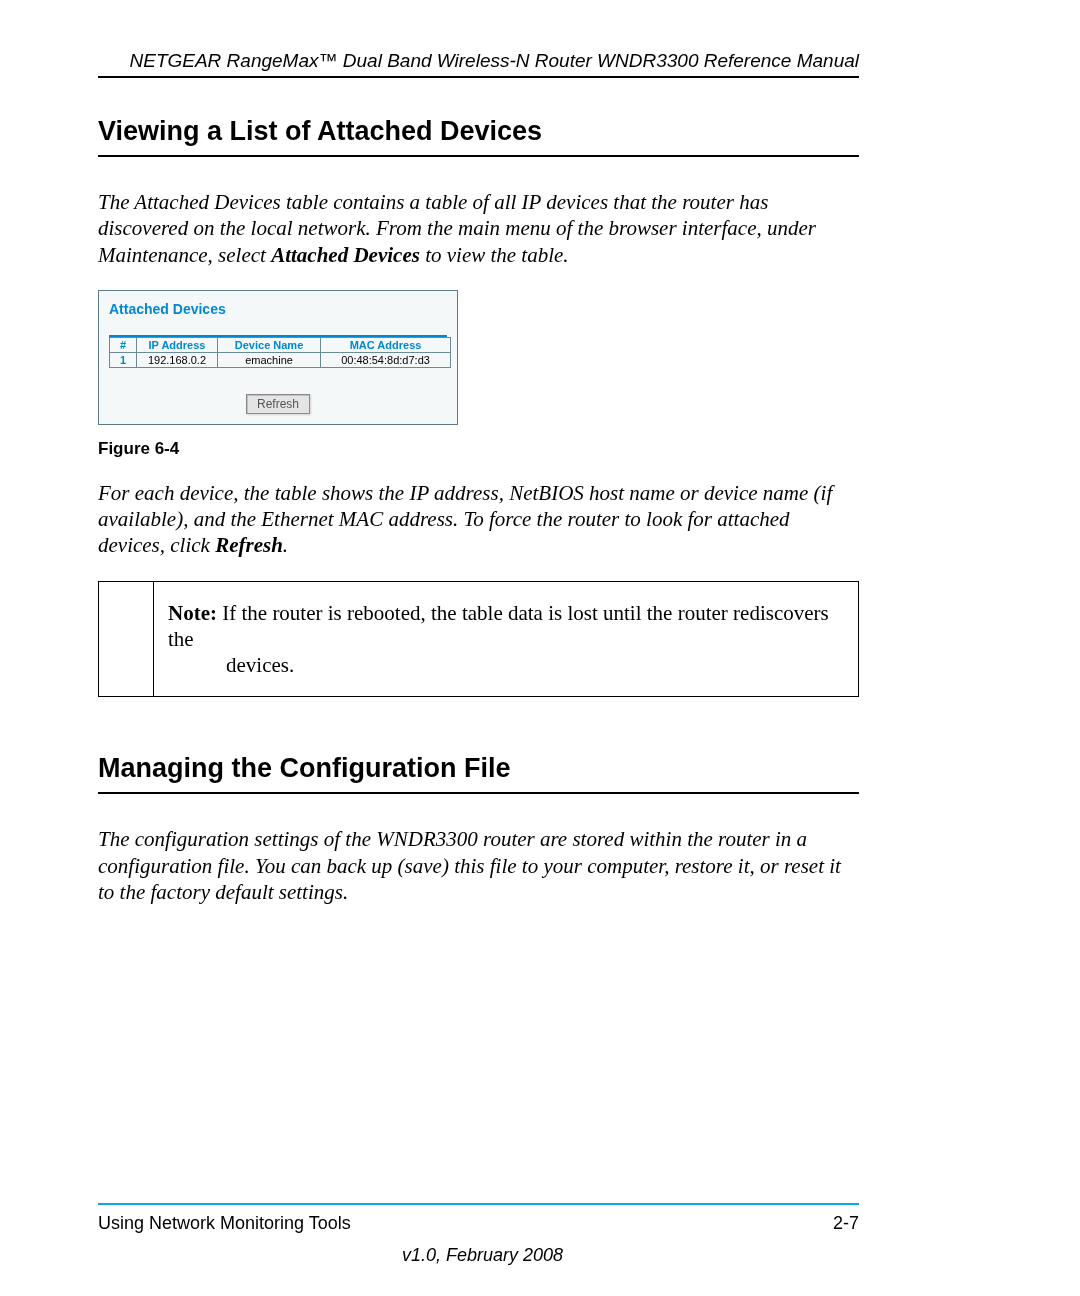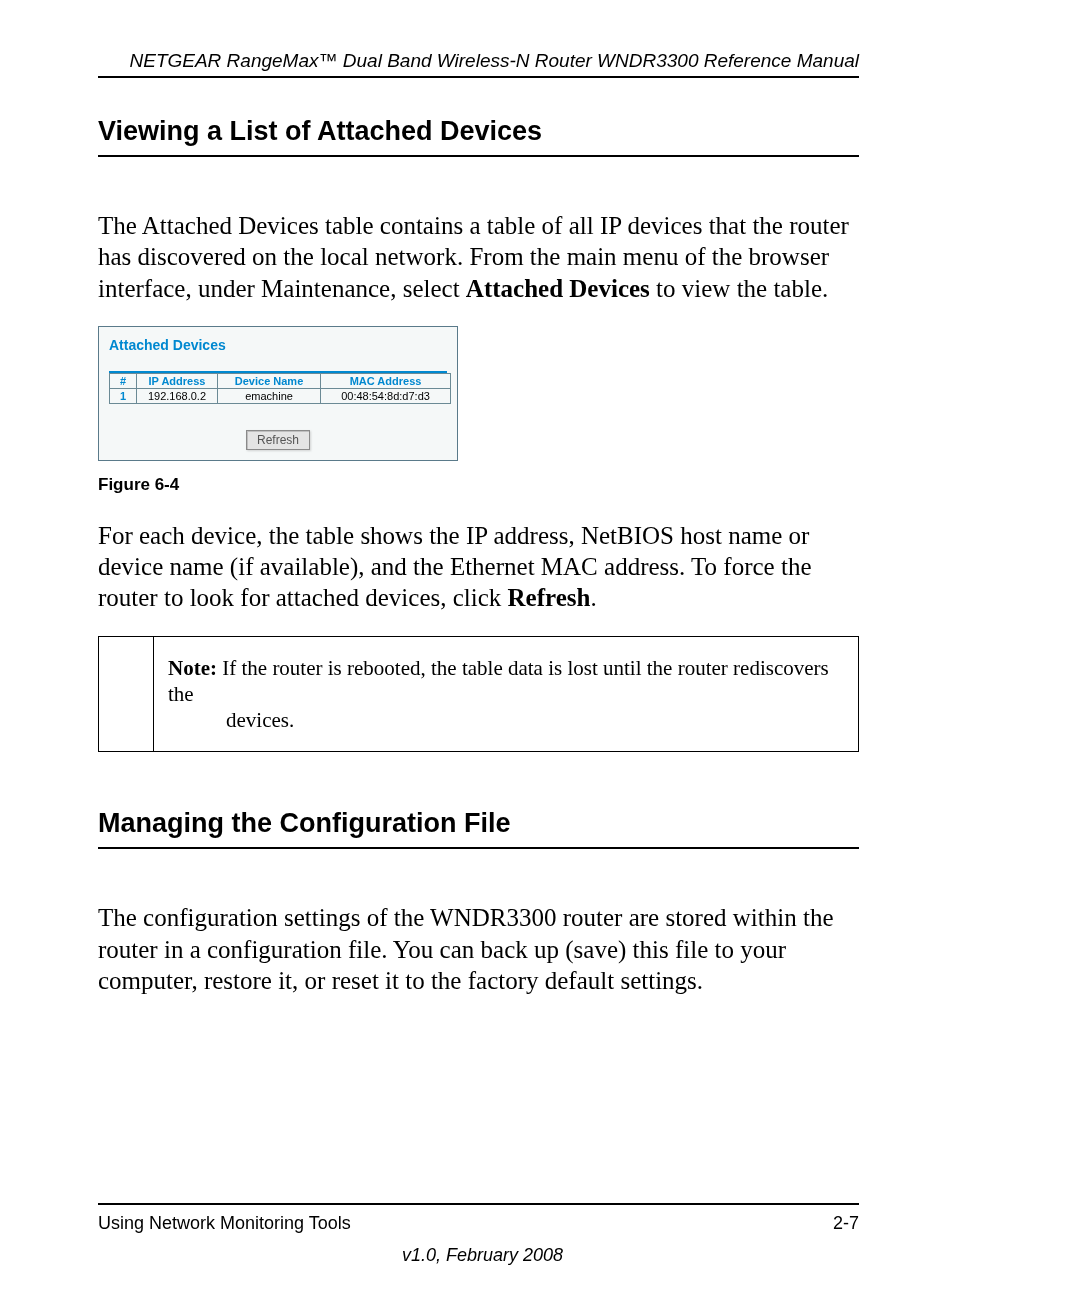--- a/index.html
+++ b/index.html
@@ -25,26 +25,27 @@
     padding-bottom: 4px;
     border-bottom: 2px solid #000;
     margin-bottom: 38px;
   }
   .section-head {
     font-family: Arial, Helvetica, sans-serif;
     font-weight: bold;
     font-size: 27px;
     padding-bottom: 8px;
     border-bottom: 2px solid #000;
-    margin-bottom: 53px;
+    margin-bottom: 32px;
   }
   .body-text {
-    font-size: 25px;
+    font-size: 21px;
     line-height: 1.25;
     margin-bottom: 22px;
+    font-style: italic;
   }
   .body-text .strong { font-weight: bold; }
   
   .figure-box {
     width: 360px;
     border: 1px solid #5a7a8a;
     background: #f5f8f8;
     padding: 8px 8px 10px 8px;
     box-sizing: border-box;
     margin-bottom: 14px;
@@ -115,21 +116,21 @@
     line-height: 1.25;
   }
   .note-box .note-body .note-label { font-weight: bold; }
   .note-box .note-body .indent-line { display:block; padding-left: 58px; }
   
   .footer {
     position: absolute;
     left: 98px;
     right: 98px;
     bottom: 62px;
-    border-top: 2px solid #000000;
+    border-top: 2px solid #0ea5e9;
     padding-top: 8px;
     font-family: Arial, Helvetica, sans-serif;
     font-size: 18px;
     display: flex;
     justify-content: space-between;
   }
   .version {
     position: absolute;
     left: 0;
     right: 0;

